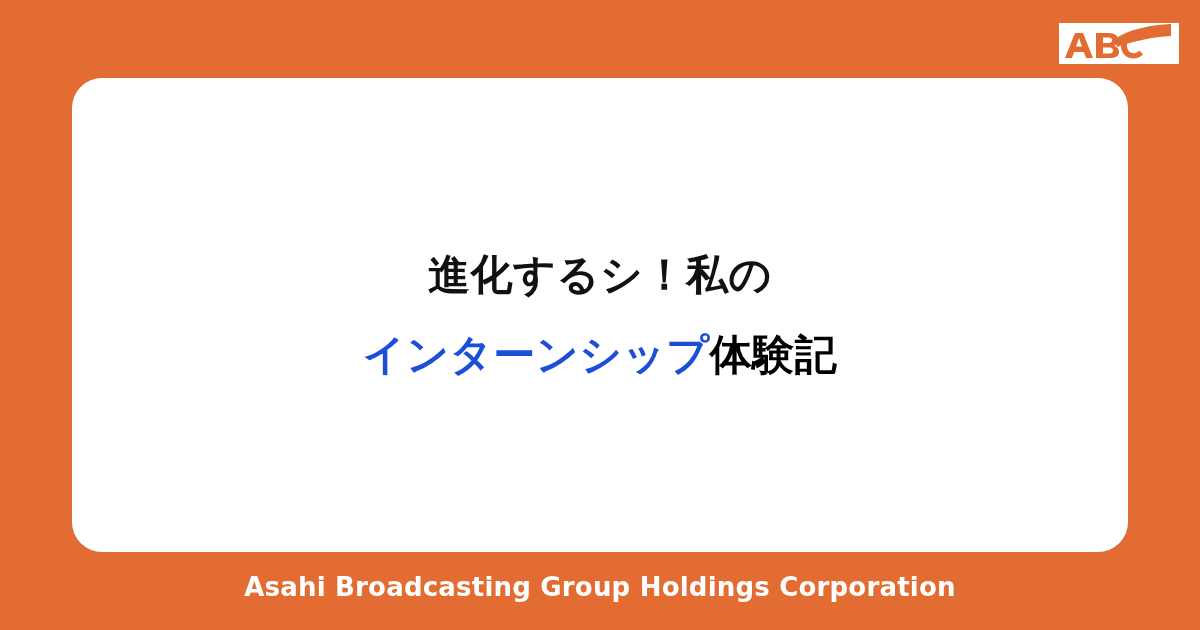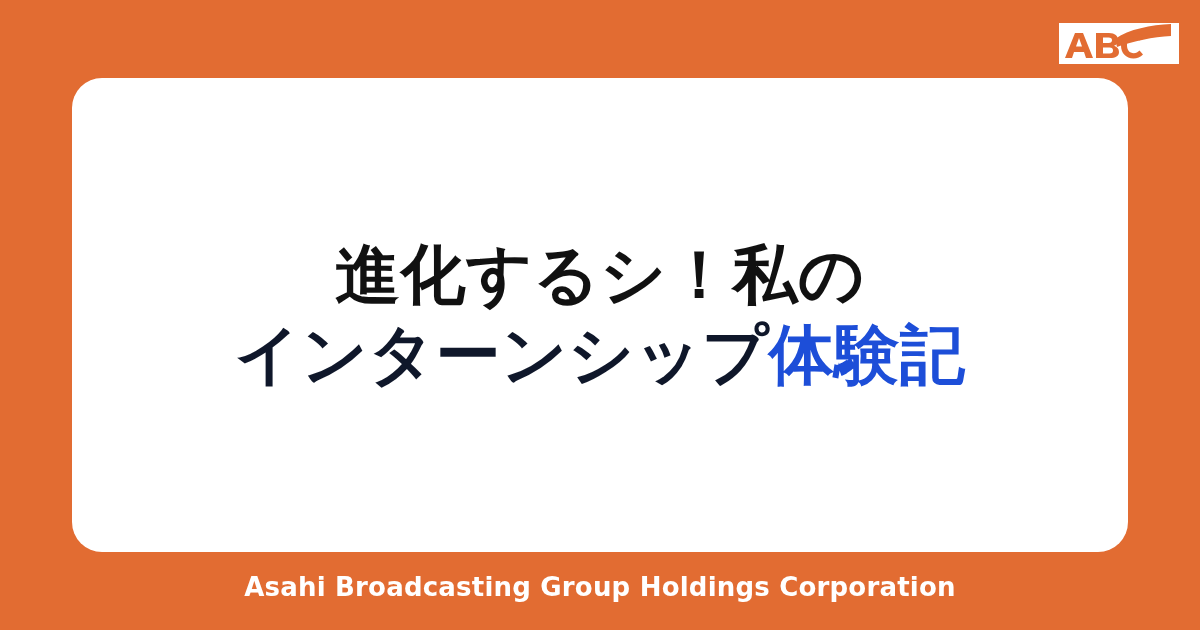--- a/index.html
+++ b/index.html
@@ -55,34 +55,34 @@
   .title-block {
     width: 100%;
     text-align: center;
     padding: 0 24px;
     box-sizing: border-box;
   }
 
   .title-line {
     font-family: "DejaVu Sans", "Liberation Sans", sans-serif;
     font-weight: 700;
-    font-size: 65px;
+    font-size: 42px;
     line-height: 80px;
     letter-spacing: 0.5px;
     color: #111111;
     white-space: nowrap;
   }
   .title-line.line-1 {
     margin-bottom: 0px;
   }
   .seg-accent {
-    color: #0f172a;
+    color: #1d4ed8;
   }
   .seg-dark {
-    color: #1d4ed8;
+    color: #000000;
   }
 
   
   .footer {
     position: absolute;
     left: 0;
     right: 0;
     top: 562px;
     height: 40px;
     display: flex;

